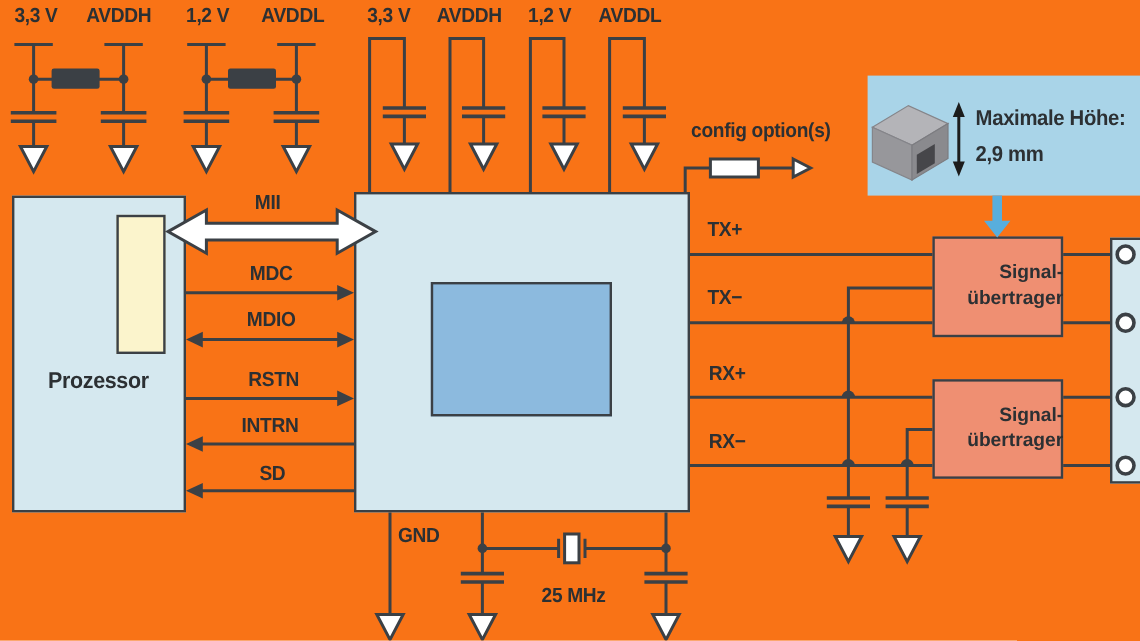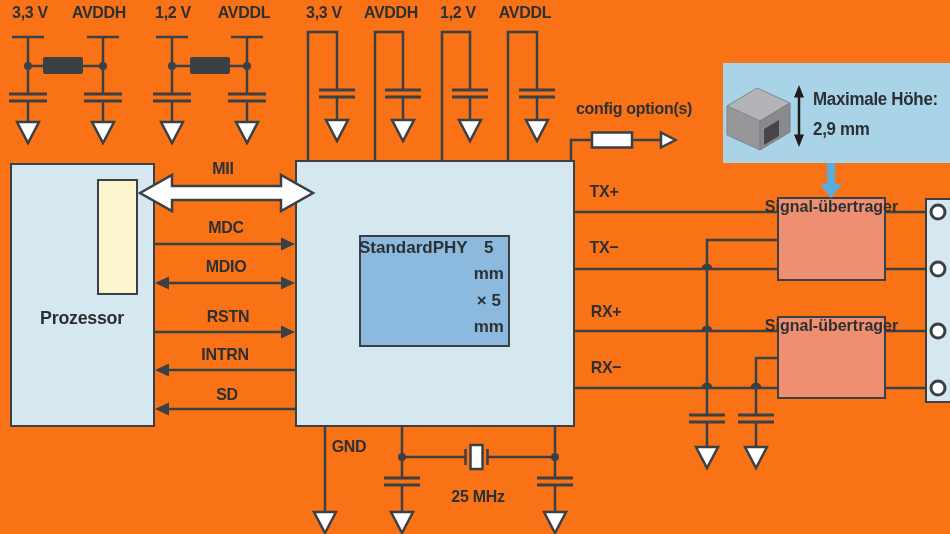--- a/index.html
+++ b/index.html
@@ -12,21 +12,21 @@
   .blk{position:absolute;box-sizing:border-box;border:2.5px solid var(--line);}
   .fill-block{background:var(--block);}
   .fill-inner{background:var(--inner);}
   .fill-yellow{background:var(--yellow);}
   .fill-salmon{background:var(--salmon);}
   .photo{position:absolute;background:var(--photo);}
   .lbl{position:absolute;color:var(--text);font-weight:bold;white-space:nowrap;
        transform:translate(-50%,-50%) scaleX(0.94);letter-spacing:-0.3px;}
   .lbl.left{transform:translateY(-50%) scaleX(0.94);transform-origin:left center;}
   .s17{font-size:17px;} .s16{font-size:16px;} .s18{font-size:18px;} .s19{font-size:19px;}
-  .center-col{position:absolute;display:flex;flex-direction:row;align-items:flex-start;
+  .center-col{position:absolute;display:flex;flex-direction:column;align-items:flex-end;
               justify-content:center;text-align:center;color:var(--text);font-weight:bold;}
   svg.overlay{position:absolute;left:0;top:0;pointer-events:none;}
   .wire{stroke:var(--line);stroke-width:2.5;fill:none;}
   .wire-thick{stroke:var(--line);stroke-width:3;fill:none;}
   .solid{fill:var(--line);stroke:none;}
   .open{fill:#fff;stroke:var(--line);stroke-width:2.5;}
   .openfig{fill:#fff;stroke:var(--line);stroke-width:2.5;stroke-linejoin:miter;}
 </style>
 </head>
 <body>
@@ -212,25 +212,20 @@
   <div class="lbl s17" style="left:173px;top:13px;">1,2 V</div>
   <div class="lbl s17" style="left:244px;top:13px;">AVDDL</div>
 
   <div class="lbl s17" style="left:324px;top:13px;">3,3 V</div>
   <div class="lbl s17" style="left:391px;top:13px;">AVDDH</div>
   <div class="lbl s17" style="left:458px;top:13px;">1,2 V</div>
   <div class="lbl s17" style="left:525px;top:13px;">AVDDL</div>
 
   <div class="lbl s19" style="left:82px;top:318px;">Prozessor</div>
 
-  <div class="center-col s17" style="left:359px;top:235px;width:151px;height:112px;line-height:1.55;">
-    <span>Standard</span>
-    <span>PHY</span>
-    <span>5 mm × 5 mm</span>
-  </div>
 
   <div class="lbl s17" style="left:223px;top:169px;">MII</div>
   <div class="lbl s17" style="left:226px;top:228px;">MDC</div>
   <div class="lbl s17" style="left:226px;top:267px;">MDIO</div>
   <div class="lbl s17" style="left:228px;top:317px;">RSTN</div>
   <div class="lbl s17" style="left:225px;top:355px;">INTRN</div>
   <div class="lbl s17" style="left:227px;top:395px;">SD</div>
 
   <div class="lbl s17" style="left:634px;top:109px;">config option(s)</div>
 

